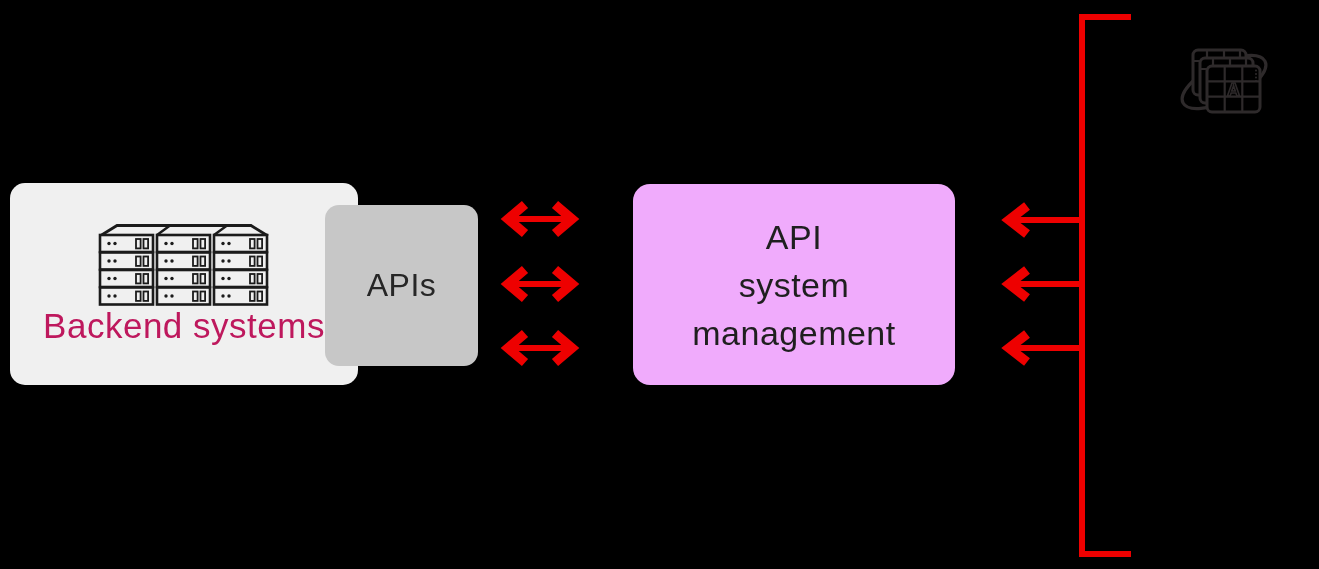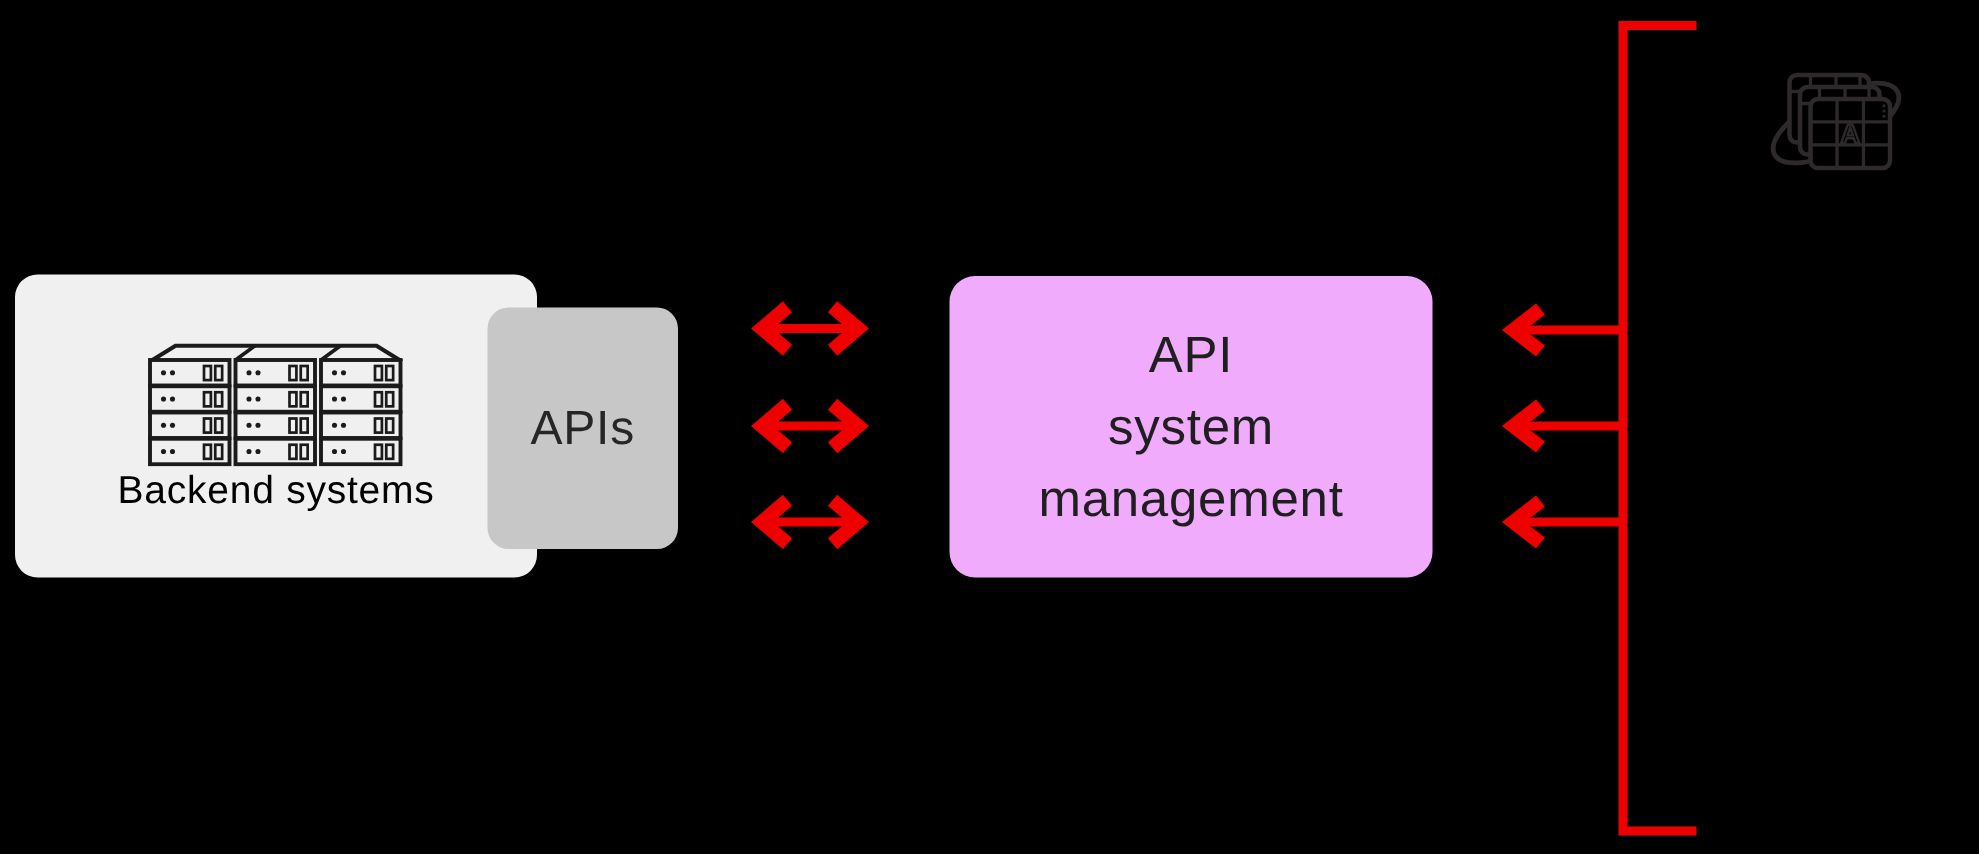--- a/index.html
+++ b/index.html
@@ -24,28 +24,28 @@
     justify-content: center;
     box-sizing: border-box;
   }
   .backend-box {
     left: 10px; top: 183px;
     width: 348px; height: 202px;
     background: #f0f0f0;
     z-index: 1;
   }
   .backend-box .label {
-    font-size: 26px;
+    font-size: 35px;
     letter-spacing: 0.5px;
-    color: #000000;
+    color: #be185d;
     white-space: nowrap;
   }
   .apis-box {
     left: 325px; top: 205px;
-    width: 127px; height: 161px;
+    width: 153px; height: 161px;
     background: #c7c7c7;
     border-radius: 14px;
     z-index: 2;
   }
   .apis-box .label {
     font-size: 32px;
     letter-spacing: 0.5px;
     color: #262626;
   }
   .apim-box {

